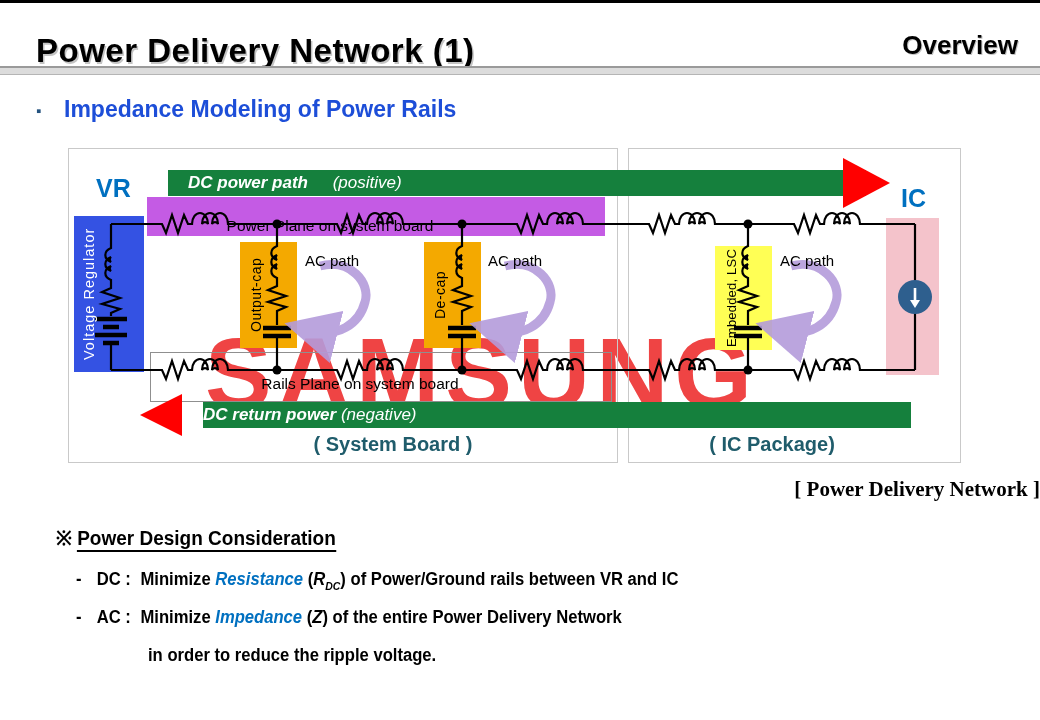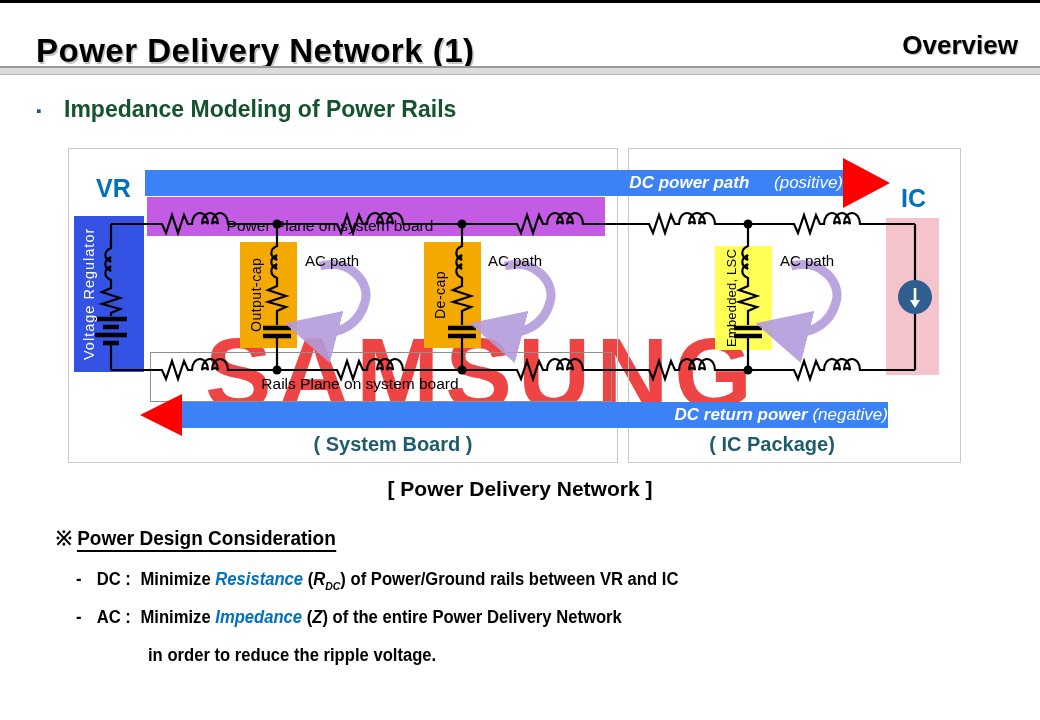--- a/index.html
+++ b/index.html
@@ -10,34 +10,34 @@
   
   #top-rule{left:0;top:0;width:1040px;height:3px;background:#000;}
   #page-title{left:36px;top:18px;font-size:33px;font-weight:bold;letter-spacing:.5px;
               text-shadow:1.5px 1.5px 0 #c4c4c4;white-space:nowrap;margin-top:14px;}
   #overview{right:22px;top:30px;font-size:26px;font-weight:bold;text-shadow:1px 1px 0 #c4c4c4;}
   #separator{left:0;top:66px;width:1040px;height:6px;background:#dcdcdc;
              border-top:2px solid #9a9a9a;border-bottom:1px solid #b5b5b5;}
 
   
   #section-bullet{left:36px;top:102px;font-size:15px;color:#24527F;}
-  #section-title{left:64px;top:96px;font-size:23px;font-weight:bold;color:#14532d;white-space:nowrap;}
+  #section-title{left:64px;top:96px;font-size:23px;font-weight:bold;color:#1d4ed8;white-space:nowrap;}
 
   
   #watermark{left:205px;top:316px;font-size:100px;font-weight:bold;color:#ef4444;
              letter-spacing:6px;z-index:0;white-space:nowrap;}
 
   
   .board-box{border:1.5px solid #c9c9c9;z-index:1;background:transparent;}
   #sys-board{left:68px;top:148px;width:548px;height:313px;}
   #ic-board{left:628px;top:148px;width:331px;height:313px;}
 
   
-  .arrow-body{background:#3b82f6;z-index:2;color:#fff;font-size:17px;display:flex;
-              align-items:center;justify-content:flex-end;white-space:pre;}
+  .arrow-body{background:#15803d;z-index:2;color:#fff;font-size:17px;display:flex;
+              align-items:center;justify-content:flex-start;white-space:pre;margin-left:23px;}
   #arrow-power-body{left:145px;top:170px;width:698px;height:26px;text-indent:20px;}
   #arrow-power-head{left:843px;top:158px;width:0;height:0;z-index:2;
       border-top:25px solid transparent;border-bottom:25px solid transparent;border-left:47px solid #ff0000;}
   #arrow-return-body{left:180px;top:402px;width:708px;height:26px;}
   #arrow-return-head{left:140px;top:394px;width:0;height:0;z-index:2;
       border-top:21px solid transparent;border-bottom:21px solid transparent;border-right:42px solid #ff0000;}
   .arrow-strong{font-weight:bold;font-style:italic;}
   .arrow-normal{font-style:italic;}
 
   
@@ -64,21 +64,21 @@
 
   .acpath-label{font-size:15px;z-index:4;white-space:nowrap;}
   #acpath-1{left:305px;top:252px;}
   #acpath-2{left:488px;top:252px;}
   #acpath-3{left:780px;top:252px;}
 
   .board-caption{font-size:20px;font-weight:bold;color:#1f5c6b;z-index:4;text-align:center;white-space:nowrap;}
   #caption-sys{left:68px;top:433px;width:600px;padding-left:25px;}
   #caption-ic{left:628px;top:433px;width:288px;}
 
-  #pdn-caption{left:0;top:477px;width:1040px;text-align:center;font-size:21px;font-weight:bold;z-index:4;}
+  #pdn-caption{left:0;top:477px;width:1040px;text-align:right;font-size:21px;font-weight:bold;z-index:4;font-family:Liberation Serif, serif;}
 
   
   #circuit{left:0;top:0;z-index:3;pointer-events:none;}
 
   
   #consider-heading{left:56px;top:524px;font-size:20px;font-weight:bold;transform:scaleX(.95);
                     transform-origin:left;white-space:nowrap;}
   #consider-heading .u{border-bottom:2.5px solid #000;padding-bottom:1px;}
   .c-line{left:76px;font-size:17.5px;font-weight:bold;transform:scaleX(.95);transform-origin:left;
           white-space:pre;z-index:4;}

